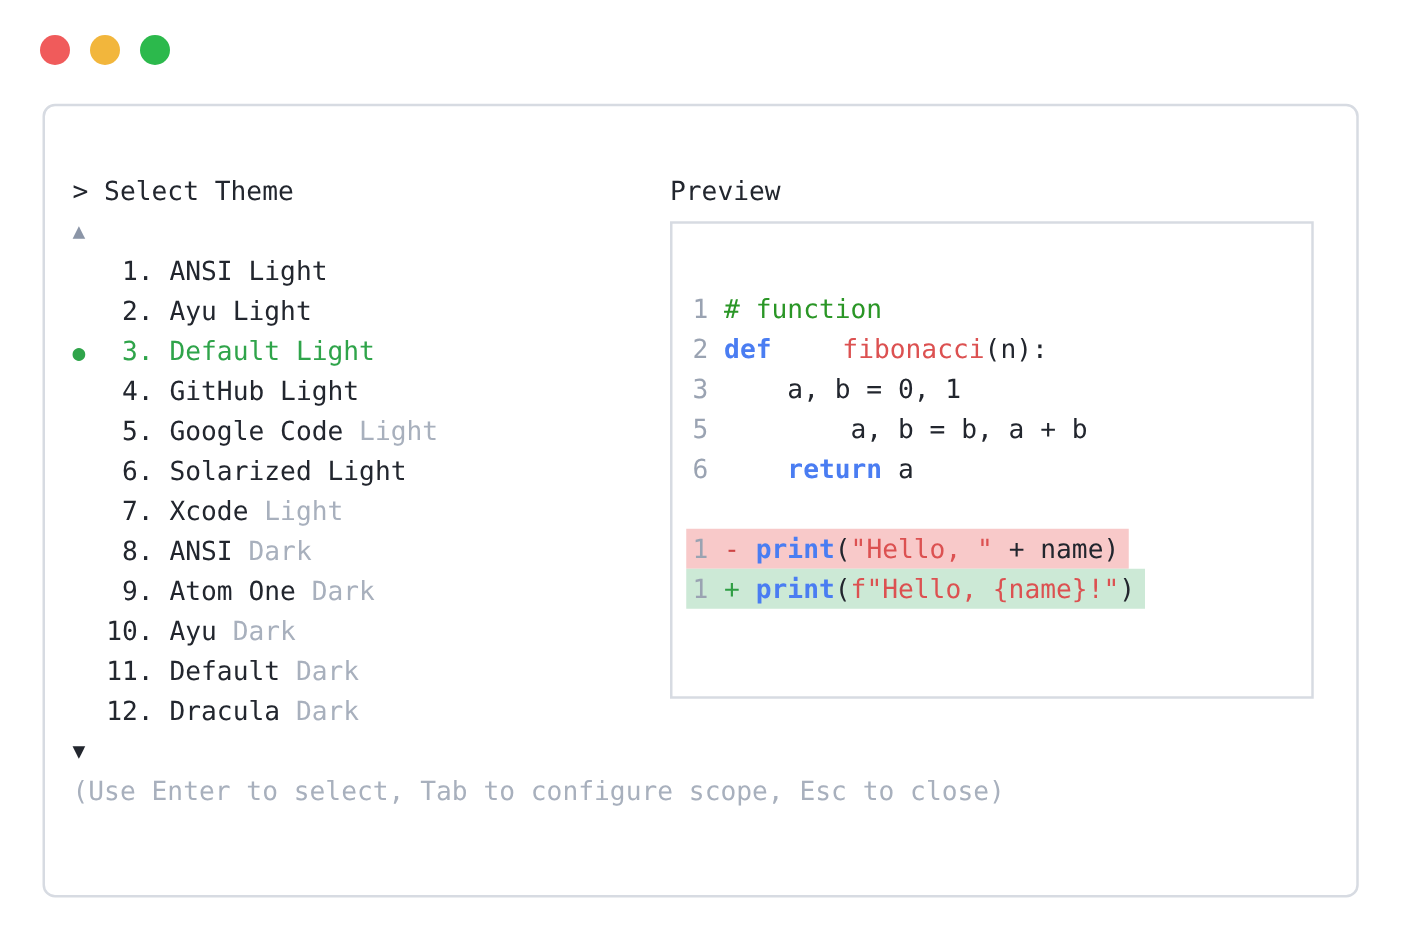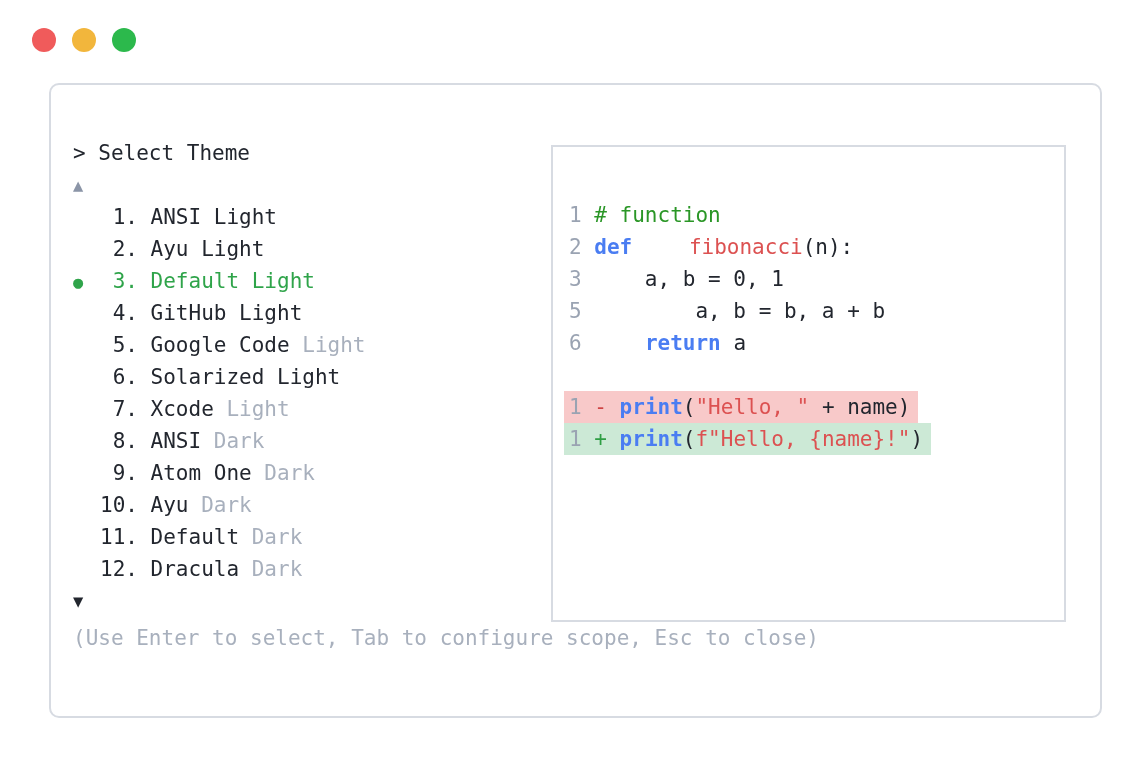--- a/index.html
+++ b/index.html
@@ -6,21 +6,21 @@
   html, body {
     width: 1129px; height: 757px;
     background: #ffffff;
     font-family: "DejaVu Sans Mono", "Liberation Mono", monospace;
   }
   
   .dots { position: absolute; left: 32px; top: 28px; display: flex; gap: 16px; }
   .dot { width: 24px; height: 24px; border-radius: 50%; }
   
   .panel {
-    position: absolute; left: 49px; top: 83px;
+    position: absolute; left: 34px; top: 83px;
     width: 1053px; height: 635px;
     background: #ffffff;
     border: 2px solid var(--border);
     border-radius: 10px;
     padding: 52px 30px 35px 22px;
     color: var(--dark);
     font-size: 21px; line-height: 32px;
   }
   .columns { display: flex; }
   .left { width: 478px; flex-shrink: 0; }
@@ -36,21 +36,21 @@
   .num { width: 3ch; text-align: right; white-space: pre; }
   .tname { margin-left: 1ch; white-space: pre; }
   .tsuffix { margin-left: 1ch; color: var(--muted); white-space: pre; }
   .trow.sel .num, .trow.sel .tname { color: var(--green); }
 
   .hint { color: var(--muted); white-space: pre; }
 
   .preview-label { color: var(--dark); }
   .preview-box {
     margin-top: 8px;
-    width: 515px; height: 477px;
+    width: 515px; height: 382px;
     border: 2px solid var(--border);
     background: #ffffff;
     padding: 52px 16px 30px 16px;
     overflow: hidden;
   }
   .cline { white-space: pre; height: 32px; width: fit-content; }
   .cline.removed { background: var(--rbg); padding: 0 8px 0 5px; margin-left: -5px; }
   .cline.added   { background: var(--gbg); padding: 0 8px 0 5px; margin-left: -5px; }
   .tok-ln  { color: var(--ln); }
   .tok-pl  { color: var(--dark); }
@@ -140,20 +140,21 @@
           <div class="trow">
             <span class="marker"></span>
             <span class="num">12.</span>
             <span class="tname">Dracula</span>
             <span class="tsuffix">Dark</span>
           </div>
         </div>
       <div class="arrow-row arrow-down">▼</div>
     </div>
     <div class="right">
+      <div class="preview-label">Preview</div>
       <div class="preview-box" id="code-lines">
           <div class="cline"><span class="tok-ln">1 </span><span class="tok-cm"># function</span></div>
           <div class="cline"><span class="tok-ln">2 </span><span class="tok-kw">def </span><span class="tok-fn">fibonacci</span><span class="tok-pl">(n):</span></div>
           <div class="cline"><span class="tok-ln">3 </span><span class="tok-pl">    a, b = 0, 1</span></div>
           <div class="cline"><span class="tok-ln">5 </span><span class="tok-pl">        a, b = b, a + b</span></div>
           <div class="cline"><span class="tok-ln">6 </span><span class="tok-pl">    </span><span class="tok-kw">return</span><span class="tok-pl"> a</span></div>
           <div class="cline">&nbsp;</div>
           <div class="cline removed"><span class="tok-ln">1 </span><span class="tok-min">- </span><span class="tok-kw">print</span><span class="tok-pl">(</span><span class="tok-str">"Hello, "</span><span class="tok-pl"> + name)</span></div>
           <div class="cline added"><span class="tok-ln">1 </span><span class="tok-plu">+ </span><span class="tok-kw">print</span><span class="tok-pl">(</span><span class="tok-str">f"Hello, {name}!"</span><span class="tok-pl">)</span></div>
         </div>

